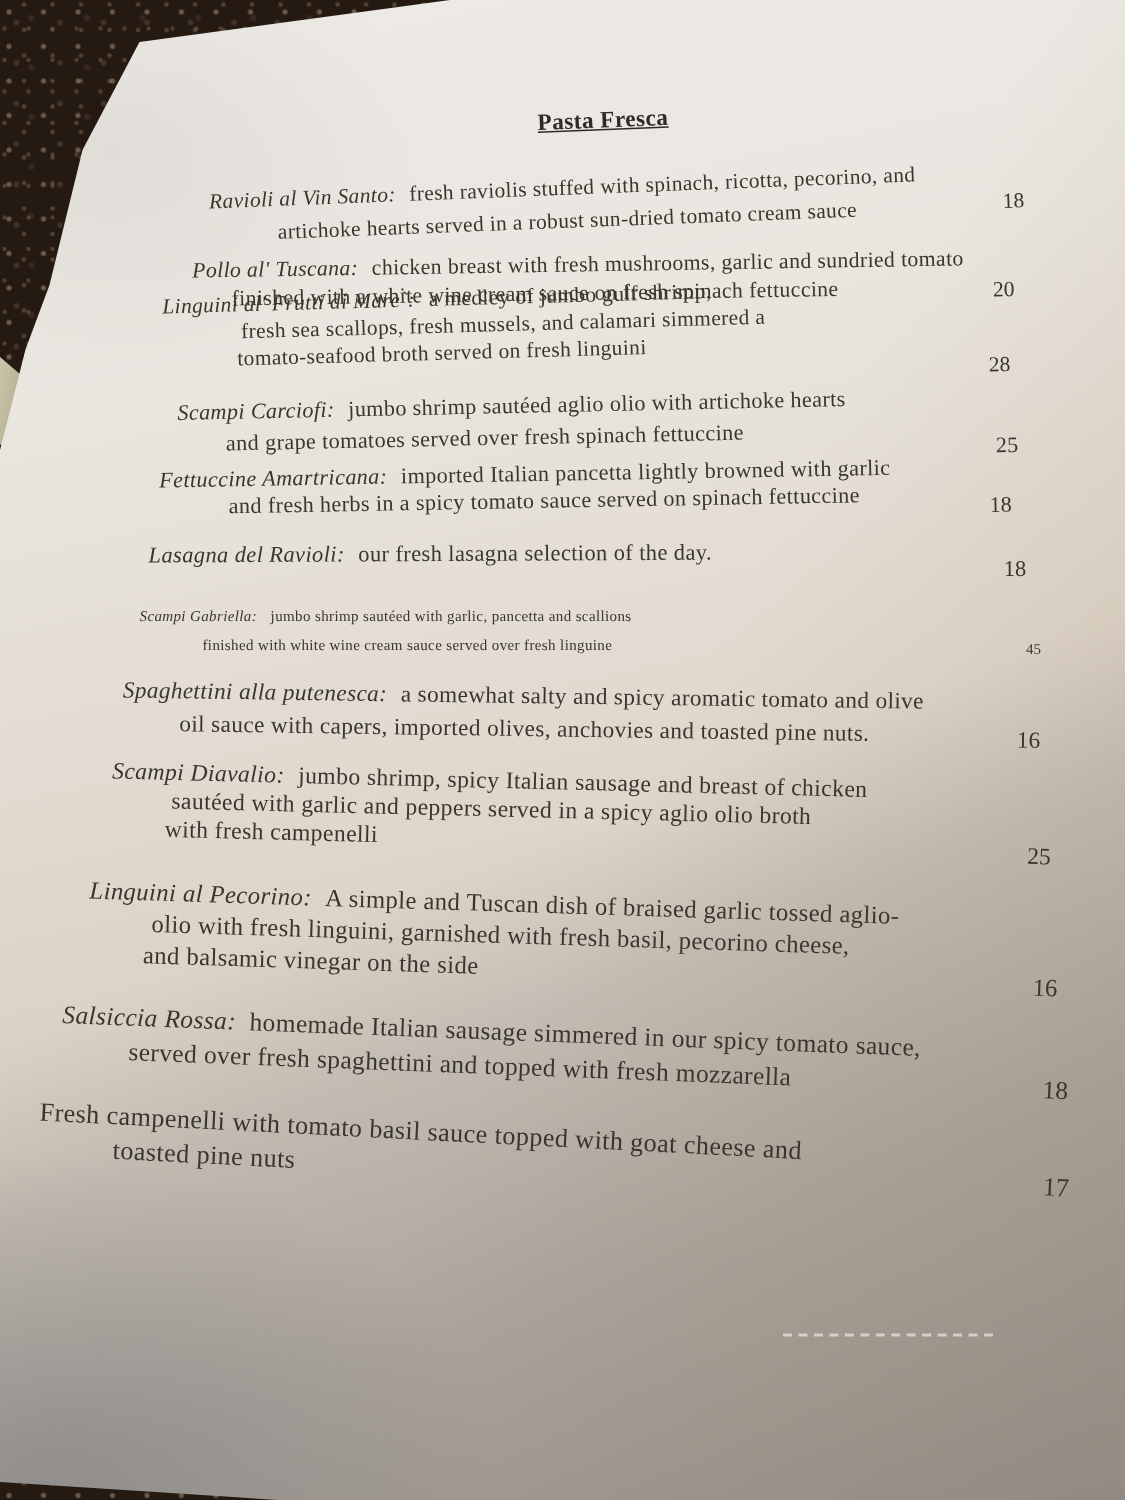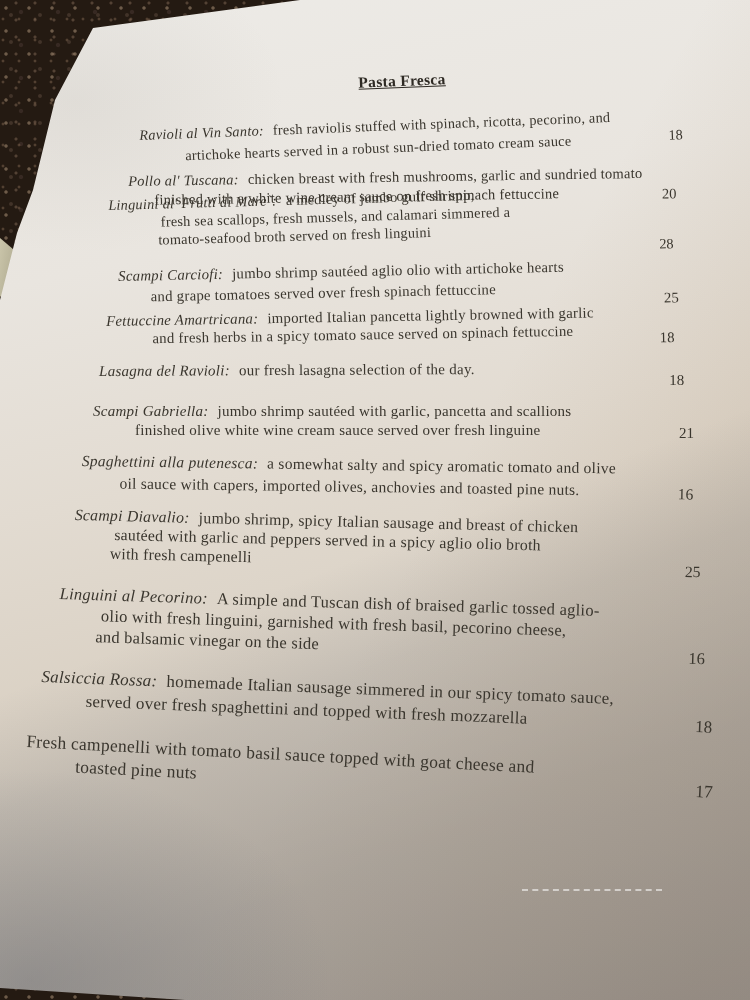--- a/index.html
+++ b/index.html
@@ -50,21 +50,21 @@
   .i2{left:128px;top:172px;width:564px;transform:rotate(-0.9deg);font-size:14.5px;line-height:19px;}
   .i2 .l2{margin-left:26px;} .i2 .price{top:21px;}
   .i3{left:108px;top:196px;width:580px;transform:rotate(-1.6deg);font-size:14.3px;line-height:18px;}
   .i3 .l2{margin-left:52px;} .i3 .l3{margin-left:49px;} .i3 .price{top:54px;}
   .i4{left:118px;top:266px;width:576px;transform:rotate(-1.2deg);font-size:14.8px;line-height:21px;}
   .i4 .l2{margin-left:32px;} .i4 .price{top:33px;}
   .i5{left:106px;top:312px;width:584px;transform:rotate(-1deg);font-size:14.8px;line-height:18px;}
   .i5 .l2{margin-left:46px;} .i5 .price{top:26px;}
   .i6{left:99px;top:362px;width:601px;transform:rotate(-0.3deg);font-size:15px;line-height:19px;}
   .i6 .price{top:12px;}
-  .i7{left:93px;top:402px;width:617px;transform:rotate(0deg);font-size:15px;line-height:19px;}
+  .i7{left:93px;top:402px;width:617px;transform:rotate(0deg);font-size:10px;line-height:19px;}
   .i7 .l2{margin-left:42px;} .i7 .price{top:22px;}
   .i8{left:82px;top:450px;width:628px;transform:rotate(0.8deg);font-size:15.5px;line-height:22px;}
   .i8 .l2{margin-left:38px;} .i8 .price{top:25px;}
   .i9{left:75px;top:505px;width:643px;transform:rotate(1.4deg);font-size:15.8px;line-height:19px;}
   .i9 .l2{margin-left:40px;} .i9 .l3{margin-left:36px;} .i9 .price{top:42px;}
   .i10{left:60px;top:583px;width:663px;transform:rotate(1.8deg);font-size:16.5px;line-height:21px;}
   .i10 .l2{margin-left:42px;} .i10 .l3{margin-left:37px;} .i10 .price{top:45px;}
   .i11{left:42px;top:665px;width:688px;transform:rotate(2.2deg);font-size:17px;line-height:23px;}
   .i11 .l2{margin-left:45px;} .i11 .price{top:25px;}
   .i12{left:27px;top:730px;width:704px;transform:rotate(2.9deg);font-size:17.5px;line-height:23px;}
@@ -125,22 +125,22 @@
         <div class="menu-item i6">
     <div class="line l1">
       <span class="iname">Lasagna del Ravioli:</span><span class="idesc">our fresh lasagna selection of the day.</span>
     </div>
     <span class="price">18</span>
   </div>
         <div class="menu-item i7">
     <div class="line l1">
       <span class="iname">Scampi Gabriella:</span><span class="idesc">jumbo shrimp sautéed with garlic, pancetta and scallions</span>
     </div>
-    <div class="line l2">finished olive white wine cream sauce served over fresh linguine</div>
-          <span class="price">21</span>
+    <div class="line l2">finished with white wine cream sauce served over fresh linguine</div>
+          <span class="price">45</span>
   </div>
         <div class="menu-item i8">
     <div class="line l1">
       <span class="iname">Spaghettini alla putenesca:</span><span class="idesc">a somewhat salty and spicy aromatic tomato and olive</span>
     </div>
     <div class="line l2">oil sauce with capers, imported olives, anchovies and toasted pine nuts.</div>
           <span class="price">16</span>
   </div>
         <div class="menu-item i9">
     <div class="line l1">

